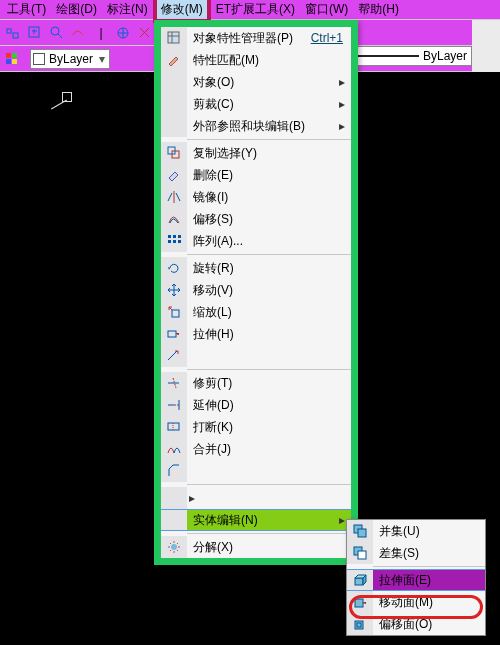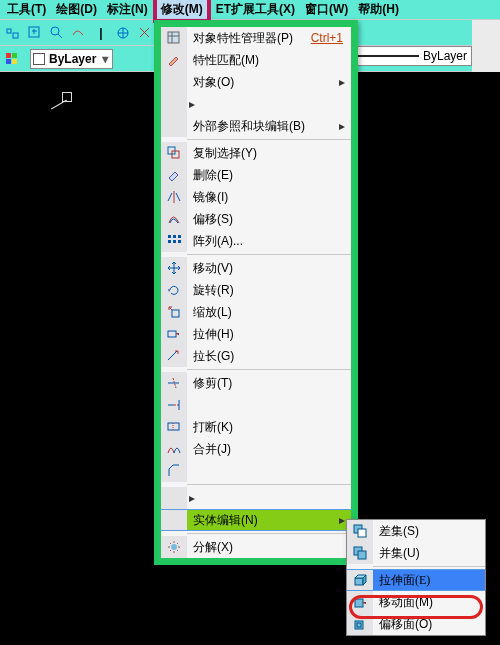--- a/index.html
+++ b/index.html
@@ -1,40 +1,40 @@
 <!DOCTYPE html>
 <html><head>
 <meta charset="utf-8">
 <style>
   * { box-sizing: border-box; }
   body { margin:0; font-family:"Microsoft YaHei","SimSun",sans-serif; font-size:12px; background:black; width:500px; height:645px; overflow:hidden; }
-  .top { background:#5eead4;font-weight:bold; }
+  .top { background:#d946ef; }
   .menubar { display:flex; height:20px; align-items:center; padding-left:2px; gap:0; border-bottom:1px solid #ccc; }
   .menubar .item { padding:2px 5px; cursor:default; }
   .menubar .item.open { background:#bcdcf4; border:4px solid #be185d; padding:1px 4px; }
   .toolbar { display:flex; height:26px; align-items:center; padding-left:4px; gap:4px; border-bottom:1px solid #ccc; }
   .toolbar .ico { width:18px; height:18px; display:flex; align-items:center; justify-content:center; }
   .proprow { display:flex; height:26px; align-items:center; padding-left:4px; gap:10px; border-bottom:1px solid #ccc; }
   .combo { display:flex; align-items:center; height:20px; border:1px solid #888; background:white; padding:1px 2px; gap:4px; }
   .swatch { width:12px; height:12px; border:1px solid #555; background:white; }
   .chev { width:10px; height:18px; display:flex; align-items:center; justify-content:center; color:#555;}
   .viewport { position:absolute; top:72px; left:0; width:155px; height:573px; background:black; }
   .marker { position:absolute; left:62px; top:92px; width:10px; height:10px; border:1px solid #ddd; }
   .markerline { position:absolute; left:50px; top:104px; width:18px; height:1px; background:#ddd; transform:rotate(-30deg);}
   .dropdown { position:absolute; top:20px; left:154px; width:204px; background:#f5f5f5; border:7px solid #22c55e; box-shadow:2px 2px 5px rgba(0,0,0,0.3); }
   .dropdown .row { display:flex; align-items:center; height:22px; padding-right:4px; cursor:default;}
   .dropdown .row.hl { background:#84cc16; border-top:1px solid #569de5; border-bottom:1px solid #569de5; height:22px; }
   .dropdown .gutter { width:26px; height:100%; background:#e4e4e6; display:flex; align-items:center; justify-content:center; }
   .dropdown .label { flex:1; padding-left:6px; }
   .dropdown .arrow { width:10px; text-align:center; color:#333;}
-  .dropdown .shortcut { color:#c2410c; padding-right:4px;text-decoration:underline;}
+  .dropdown .shortcut { color:#0c4a6e; padding-right:4px;text-decoration:underline;}
   .dropdown .sep { height:1px; background:#c8c8c8; margin-left:26px; margin-top:2px; margin-bottom:2px;}
   .submenu { position:absolute; top:519px; left:346px; width:140px; background:#f5f5f5; border:1px solid #888; box-shadow:2px 2px 5px rgba(0,0,0,0.3); }
   .submenu .row { display:flex; align-items:center; height:22px; cursor:default;}
-  .submenu .row.hl { background:#3b82f6; border-top:1px solid #569de5; border-bottom:1px solid #569de5;font-family:Liberation Serif, serif;}
+  .submenu .row.hl { background:#a21caf; border-top:1px solid #569de5; border-bottom:1px solid #569de5;}
   .submenu .gutter { width:26px; height:100%; background:#e4e4e6; display:flex; align-items:center; justify-content:center; }
   .submenu .label { flex:1; padding-left:6px; }
   .submenu .sep { height:1px; background:#c8c8c8; margin-left:26px; margin-top:2px; margin-bottom:2px;}
   .callout { position:absolute; top:595px; left:349px; width:134px; height:24px; border:3px solid #d22; border-radius:12px; pointer-events:none; }
   .rightedge { position:absolute; top:20px; right:0; width:28px; height:52px; background:#ebebec; border-left:.01px solid transparent;}
   .linetype { position:absolute; top:46px; right:28px; height:20px; width:120px; display:flex; align-items:center; border:1px solid #888; background:white; padding:0 4px; gap:4px;}
   .linetype .ln { flex:1; height:2px; background:#222;}
   svg { display:block; }
 </style>
 </head>
@@ -133,20 +133,21 @@
       </span>
       <span class="label">特性匹配(M)</span>
     </div>
   <div class="row">
       <span class="gutter"></span>
       <span class="label">对象(O)</span>
       <span class="arrow">▸</span>
     </div>
   <div class="row">
       <span class="gutter"></span>
+      <span class="label">剪裁(C)</span>
       <span class="arrow">▸</span>
     </div>
   <div class="row">
       <span class="gutter"></span>
       <span class="label">外部参照和块编辑(B)</span>
       <span class="arrow">▸</span>
     </div>
   <div class="sep"></div>
   <div class="row">
       <span class="gutter">
@@ -194,37 +195,37 @@
           <rect x="7" y="7" width="3" height="3" fill="#05a"></rect>
           <rect x="12" y="7" width="3" height="3" fill="#05a"></rect>
         </svg>
       </span>
       <span class="label">阵列(A)...</span>
     </div>
   <div class="sep"></div>
   <div class="row">
       <span class="gutter">
         <svg width="16" height="16">
-          <path d="M8 2v12M2 8h12M8 2l-2 2M8 2l2 2M8 14l-2-2M8 14l2-2M2 8l2-2M2 8l2 2M14 8l-2-2M14 8l-2 2" stroke="#05a"></path>
-        </svg>
-      </span>
-      <span class="label">移动(V)</span>
-    </div>
-  <div class="row">
-      <span class="gutter">
-        <svg width="16" height="16">
           <path d="M4 8a4 4 0 1 1 1 3" stroke="#05a" fill="none"></path>
           <path d="M4 8l-2-1 1 3z" fill="#05a"></path>
         </svg>
       </span>
       <span class="label">旋转(R)</span>
     </div>
   <div class="row">
       <span class="gutter">
         <svg width="16" height="16">
+          <path d="M8 2v12M2 8h12M8 2l-2 2M8 2l2 2M8 14l-2-2M8 14l2-2M2 8l2-2M2 8l2 2M14 8l-2-2M14 8l-2 2" stroke="#05a"></path>
+        </svg>
+      </span>
+      <span class="label">移动(V)</span>
+    </div>
+  <div class="row">
+      <span class="gutter">
+        <svg width="16" height="16">
           <rect x="6" y="6" width="7" height="7" stroke="#05a" fill="none"></rect>
           <path d="M6 6l-3-3M3 3h3M3 3v3" stroke="#a33"></path>
         </svg>
       </span>
       <span class="label">缩放(L)</span>
     </div>
   <div class="row">
       <span class="gutter">
         <svg width="16" height="16">
           <rect x="2" y="5" width="8" height="6" stroke="#05a" fill="none"></rect>
@@ -233,40 +234,40 @@
       </span>
       <span class="label">拉伸(H)</span>
     </div>
   <div class="row">
       <span class="gutter">
         <svg width="16" height="16">
           <path d="M2 12l9-9" stroke="#05a"></path>
           <path d="M9 3h3v3" stroke="#a33" fill="none"></path>
         </svg>
       </span>
-      <span class="label">拉长(G)</span>
     </div>
   <div class="sep"></div>
   <div class="row">
       <span class="gutter">
         <svg width="16" height="16">
           <path d="M2 8h11" stroke="#05a"></path>
           <path d="M7 3l3 10" stroke="#a33" stroke-dasharray="2 1"></path>
         </svg>
       </span>
       <span class="label">修剪(T)</span>
     </div>
   <div class="row">
       <span class="gutter">
         <svg width="16" height="16">
           <path d="M2 8h6" stroke="#05a"></path>
           <path d="M8 8h5" stroke="#a33" stroke-dasharray="2 1"></path>
           <path d="M13 3v10" stroke="#05a"></path>
         </svg>
       </span>
+      <span class="label">延伸(D)</span>
     </div>
   <div class="row">
       <span class="gutter">
         <svg width="16" height="16">
           <rect x="2" y="4" width="11" height="7" stroke="#05a" fill="none"></rect>
           <path d="M7 4v7" stroke="#a33" stroke-dasharray="1 1"></path>
         </svg>
       </span>
       <span class="label">打断(K)</span>
     </div>
@@ -306,33 +307,33 @@
       </span>
       <span class="label">分解(X)</span>
     </div>
 </div>
 
 <div class="submenu">
   <div class="row">
       <span class="gutter">
         <svg width="16" height="16">
           <rect x="2" y="2" width="8" height="8" fill="#7bd" stroke="#058"></rect>
+          <rect x="6" y="6" width="8" height="8" fill="#7bd" stroke="#058"></rect>
+        </svg>
+      </span>
+      <span class="label">并集(U)</span>
+    </div>
+  <div class="row">
+      <span class="gutter">
+        <svg width="16" height="16">
+          <rect x="2" y="2" width="8" height="8" fill="#7bd" stroke="#058"></rect>
           <rect x="6" y="6" width="8" height="8" fill="#fff" stroke="#058"></rect>
         </svg>
       </span>
       <span class="label">差集(S)</span>
-    </div>
-  <div class="row">
-      <span class="gutter">
-        <svg width="16" height="16">
-          <rect x="2" y="2" width="8" height="8" fill="#7bd" stroke="#058"></rect>
-          <rect x="6" y="6" width="8" height="8" fill="#7bd" stroke="#058"></rect>
-        </svg>
-      </span>
-      <span class="label">并集(U)</span>
     </div>
   <div class="sep"></div>
   <div class="row hl">
       <span class="gutter">
         <svg width="16" height="16">
           <rect x="3" y="6" width="8" height="7" fill="#7bd" stroke="#058"></rect>
           <path d="M3 6l3-3h8l-3 3z" fill="#ade" stroke="#058"></path>
           <path d="M11 6l3-3v7l-3 3z" fill="#5ac" stroke="#058"></path>
         </svg>
       </span>

